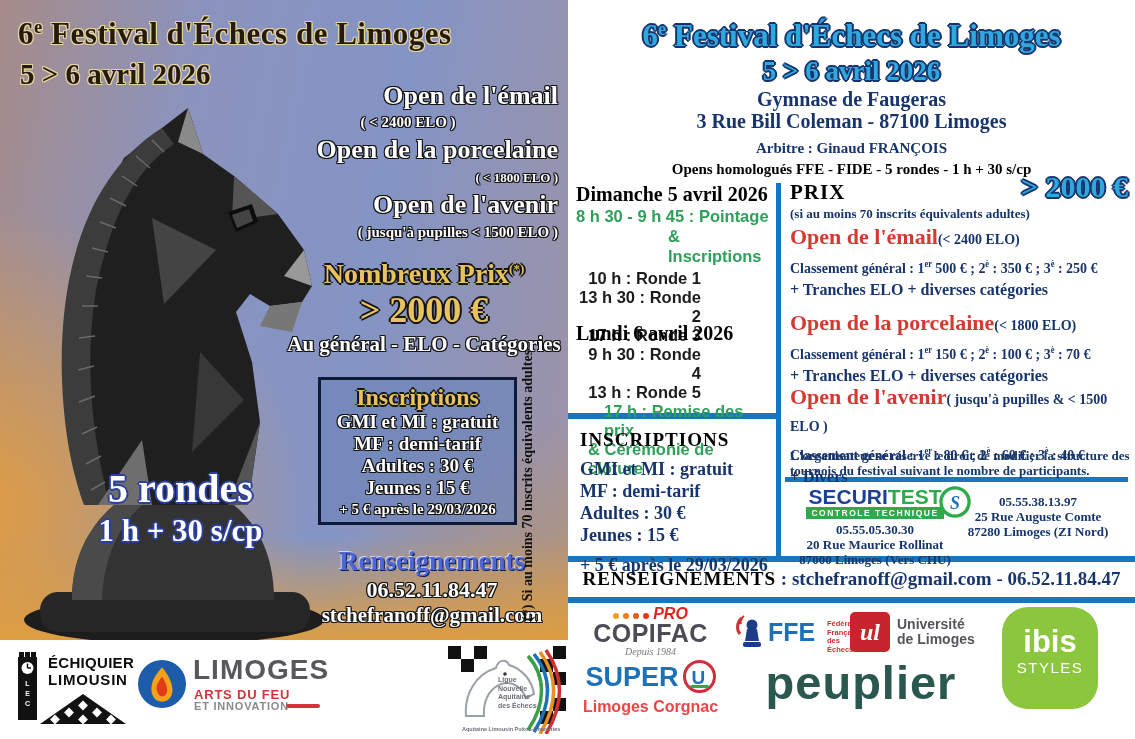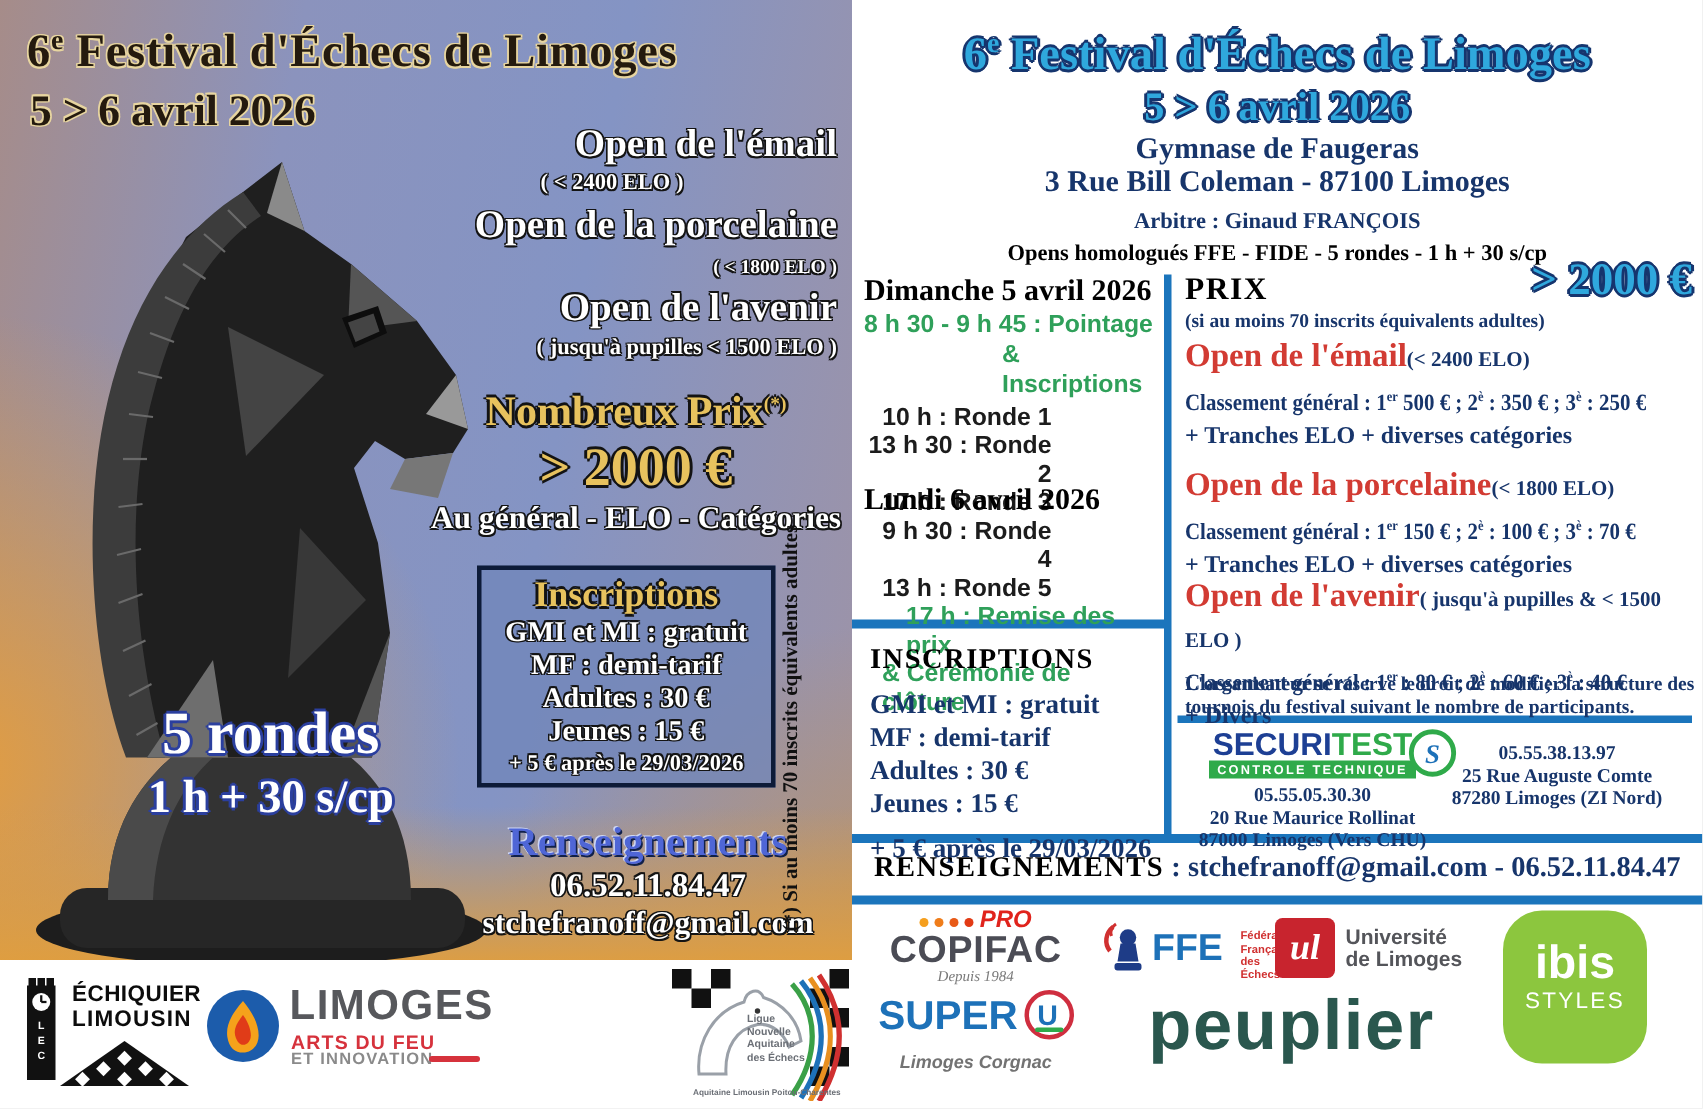--- a/index.html
+++ b/index.html
@@ -282,21 +282,21 @@
         <span><span style="display:inline-block;width:6px;height:6px;border-radius:50%;background:#f59f1e;"></span> <span style="display:inline-block;width:6px;height:6px;border-radius:50%;background:#ef7d1a;"></span> <span style="display:inline-block;width:6px;height:6px;border-radius:50%;background:#e85a17;"></span> <span style="display:inline-block;width:6px;height:6px;border-radius:50%;background:#e23a14;"></span></span>
         <span class="sans" style="color:#e0231c;font-weight:900;font-style:italic;font-size:16px;">PRO</span>
       </div>
       <div class="sans lg-gray" style="font-size:25px;font-weight:900;letter-spacing:.5px;line-height:26px;">COPIFAC</div>
       <div class="serif" style="font-size:10px;font-style:italic;color:#7a7a7a;line-height:12px;">Depuis 1984</div>
     </div>
 
     <div class="p" style="left:578px;top:660px;width:145px;text-align:center;">
       <div style="line-height:30px;"><span class="sans" style="color:#1d71b8;font-weight:900;font-size:27px;">SUPER</span>
       <span style="display:inline-block;width:27px;height:27px;border-radius:50%;border:3px solid #cf2e3f;vertical-align:-7px;position:relative;"><span class="sans" style="color:#1d71b8;font-weight:900;font-size:19px;position:absolute;left:6px;top:0px;">U</span><span style="position:absolute;left:4px;bottom:2px;width:19px;height:3px;background:#2faa4a;border-radius:2px;"></span></span></div>
-      <div class="sans" style="color:#737373;font-weight:bold;font-style:italic;font-size:12px;line-height:22px;">Limoges Corgnac</div>
+      <div class="sans" style="color:#ef4444;font-weight:bold;font-size:16px;line-height:22px;">Limoges Corgnac</div>
     </div>
 
     <div class="p" style="left:735px;top:612px;width:130px;">
       <svg class="p" style="left:0;top:0;" width="30" height="40" viewBox="0 0 30 34">
         <path d="M7,3 C2,7 1,14 5,19" stroke="#d03030" stroke-width="3" fill="none"></path>
         <path d="M9,1 C6,3 5,6 6,9" stroke="#d03030" stroke-width="2" fill="none"></path>
         <circle cx="17" cy="10" r="5.5" fill="#1e3c87"></circle>
         <path d="M12,14 L22,14 L24,26 L10,26 Z" fill="#1e3c87"></path>
         <rect x="8" y="27" width="18" height="5" rx="2" fill="#1e3c87"></rect>
       </svg>

